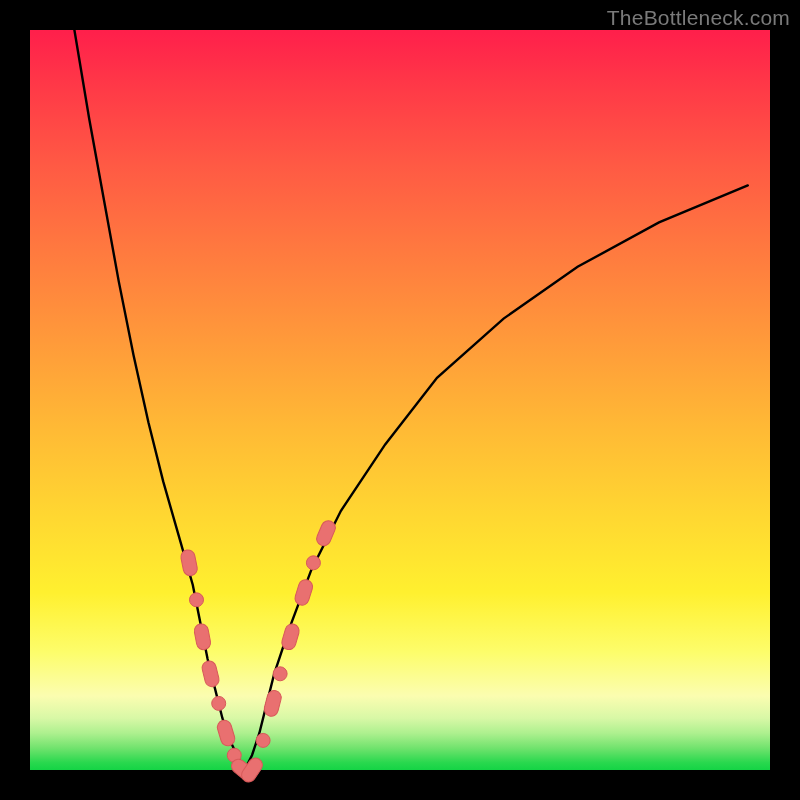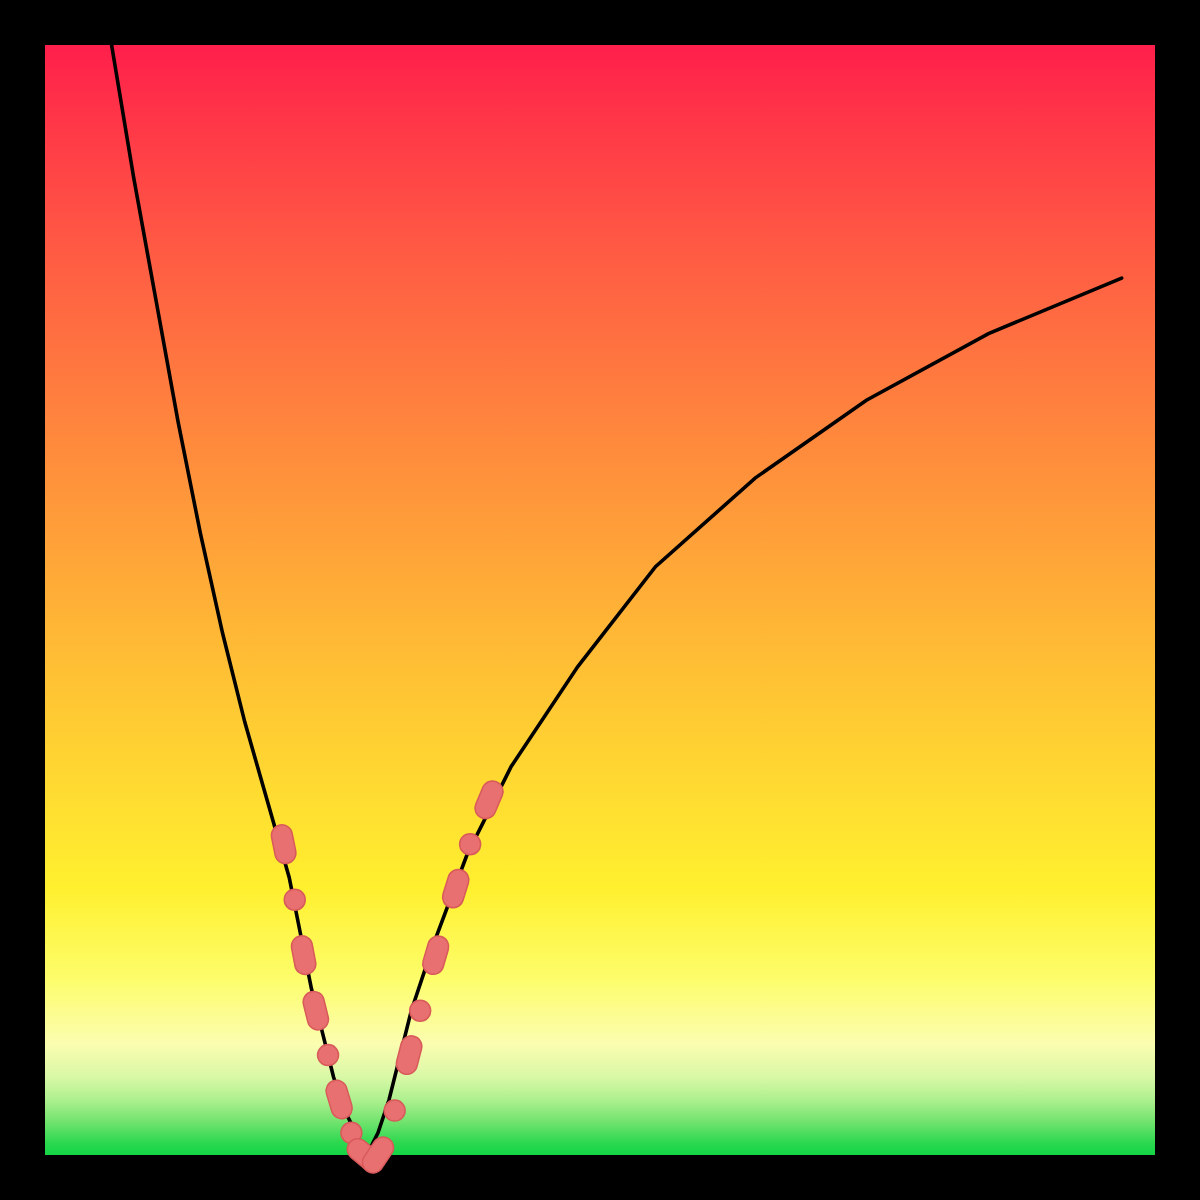--- a/index.html
+++ b/index.html
@@ -100,14 +100,15 @@
           <rect x="229.71999999999997" y="666.4" width="26" height="14" rx="7" ry="7" class="bead" transform="rotate(-75.66456458047989 242.71999999999997 673.4)"></rect>
           <circle cx="250.11999999999998" cy="643.8" r="7" class="bead"></circle>
           <rect x="247.48000000000002" y="599.8" width="26" height="14" rx="7" ry="7" class="bead" transform="rotate(-73.77980630439718 260.48 606.8)"></rect>
           <rect x="260.8" y="555.4" width="26" height="14" rx="7" ry="7" class="bead" transform="rotate(-72.77656380886859 273.8 562.4)"></rect>
           <circle cx="283.41999999999996" cy="532.8" r="7" class="bead"></circle>
           <rect x="283" y="496.2" width="26" height="14" rx="7" ry="7" class="bead" transform="rotate(-66.97450799147187 296 503.2)"></rect>
         </g>
     </svg>
   </div>
 
+  <div class="watermark">TheBottleneck.com</div>
 
 </div>
 
 </body></html>

